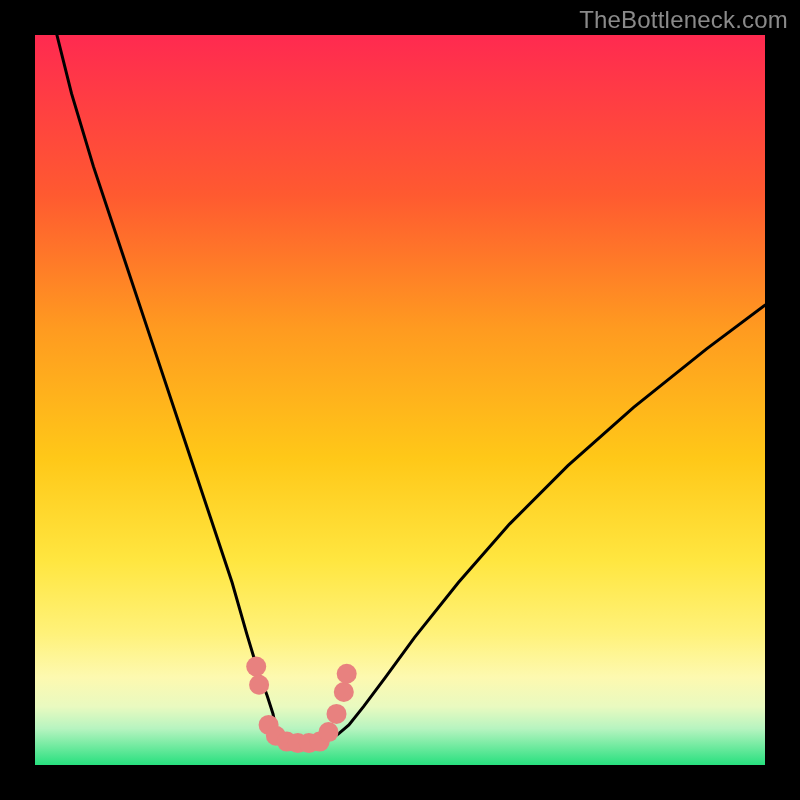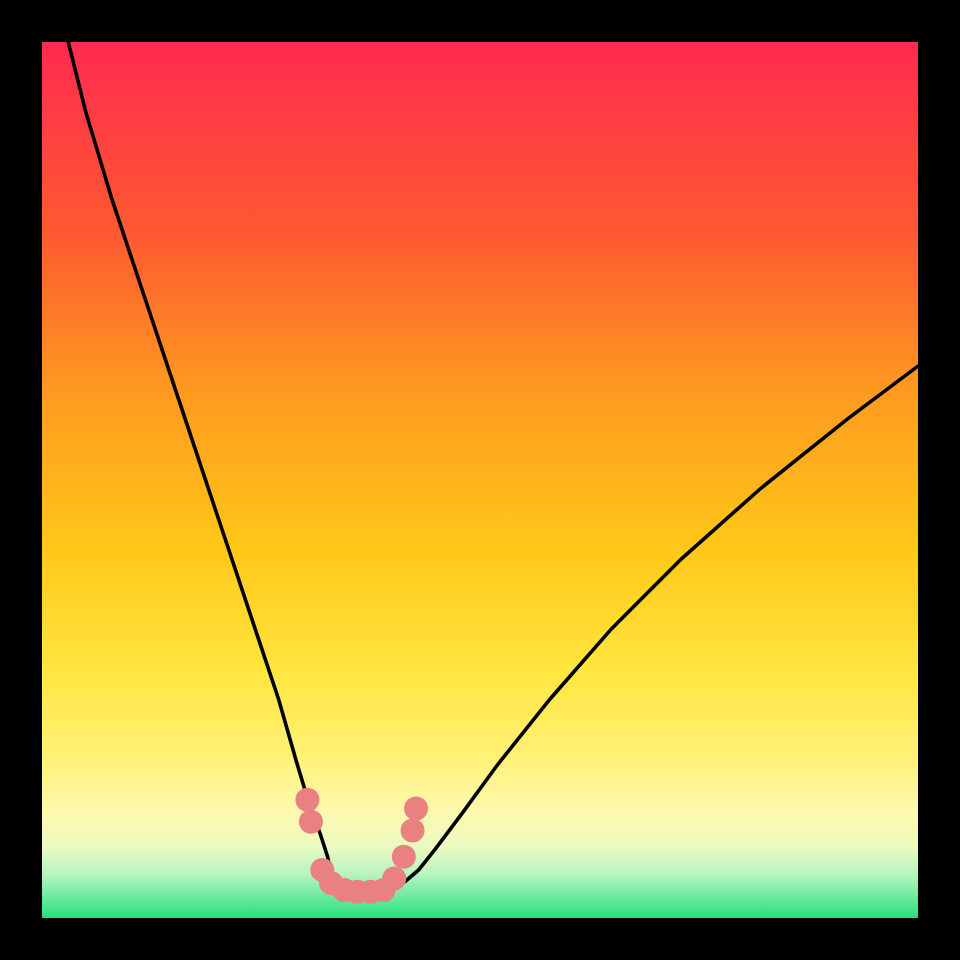--- a/index.html
+++ b/index.html
@@ -71,13 +71,14 @@
           <circle cx="262.8" cy="708.1" r="10" fill="#e8817f"></circle>
           <circle cx="273.8" cy="708.1" r="10" fill="#e8817f"></circle>
           <circle cx="284.7" cy="706.6" r="10" fill="#e8817f"></circle>
           <circle cx="293.5" cy="697.1" r="10" fill="#e8817f"></circle>
           <circle cx="301.5" cy="678.9" r="10" fill="#e8817f"></circle>
           <circle cx="308.8" cy="657.0" r="10" fill="#e8817f"></circle>
           <circle cx="311.7" cy="638.8" r="10" fill="#e8817f"></circle>
         </g>
     </svg>
   </div>
+  <div class="watermark">TheBottleneck.com</div>
 </div>
 
 </body></html>

